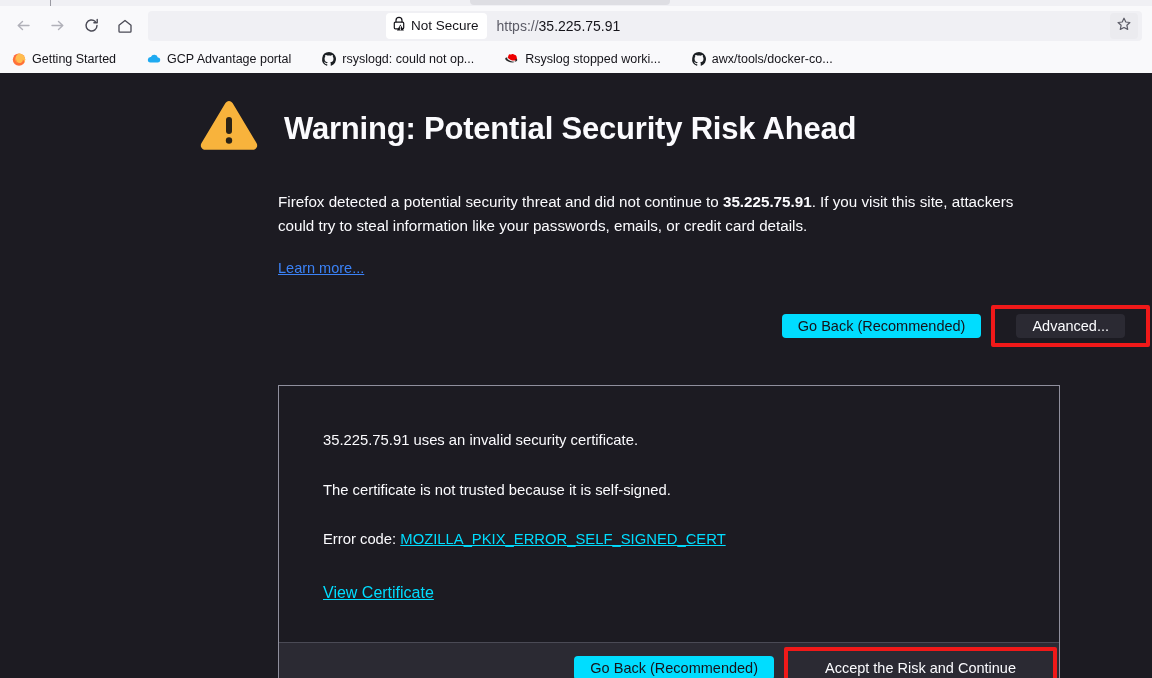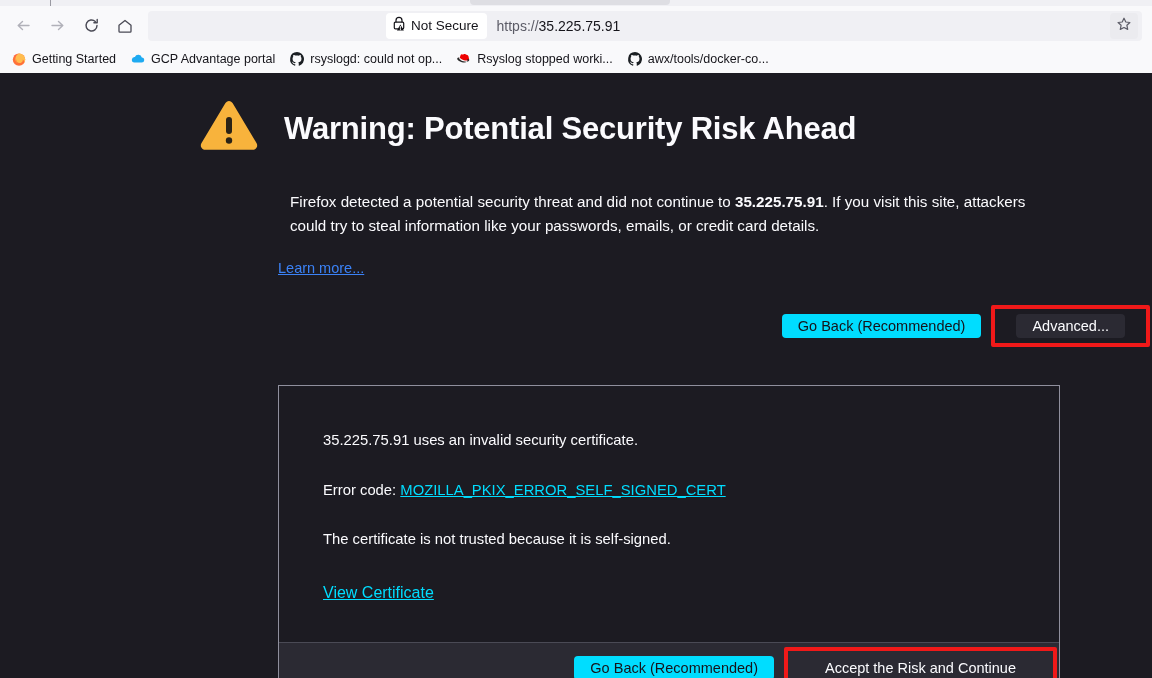--- a/index.html
+++ b/index.html
@@ -93,21 +93,21 @@
     background: #ebebef;
     border-radius: 4px;
   }
 
   #bookmarks-bar {
     height: 28px;
     display: flex;
     align-items: center;
     padding-left: 4px;
     background: #f9f9fb;
-    gap: 0px;
+    gap: 16px;
   }
   .bookmark {
     display: flex;
     align-items: center;
     gap: 5px;
     padding: 3px 7px;
     border-radius: 4px;
     cursor: default;
   }
   .bookmark-label {
@@ -142,21 +142,20 @@
   }
   #body-block {
     margin-left: 80px;
     margin-top: 31px;
     max-width: 770px;
   }
   #intro-text {
     font-size: 15.2px;
     line-height: 1.58;
     color: #fbfbfe;
-    margin-left: 12px;
   }
   #intro-text b { font-weight: 700; }
   #learn-more {
     display: inline-block;
     margin-top: 22px;
     font-size: 14.5px;
     color: #3b82f6;
     text-decoration: underline;
     cursor: pointer;
   }
@@ -368,22 +367,22 @@
     <div id="button-row">
       <button class="fx-btn primary">Go Back (Recommended)</button>
       <span class="redbox">
         <button class="fx-btn secondary">Advanced...</button>
       </span>
     </div>
 
     <div id="cert-panel">
       <div id="cert-body">
         <p class="cert-line">35.225.75.91 uses an invalid security certificate.</p>
+        <p class="cert-line">The certificate is not trusted because it is self-signed.</p>
         <p class="cert-line"><span>Error code: </span><a class="cert-link">MOZILLA_PKIX_ERROR_SELF_SIGNED_CERT</a></p>
-        <p class="cert-line">The certificate is not trusted because it is self-signed.</p>
         <div id="view-cert-row">
           <a class="cert-link">View Certificate</a>
         </div>
       </div>
       <div id="cert-footer">
         <button class="fx-btn primary">Go Back (Recommended)</button>
         <span class="redbox">
           <button class="fx-btn secondary">Accept the Risk and Continue</button>
         </span>
       </div>

